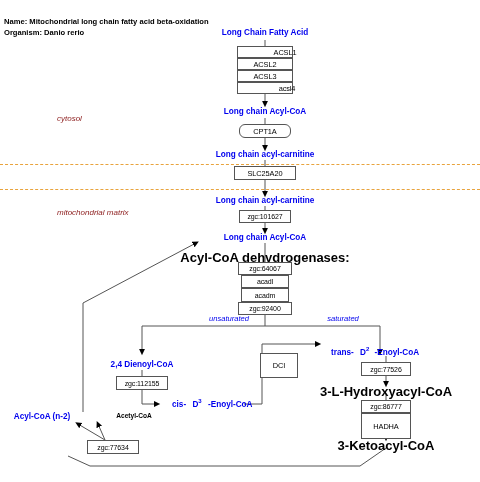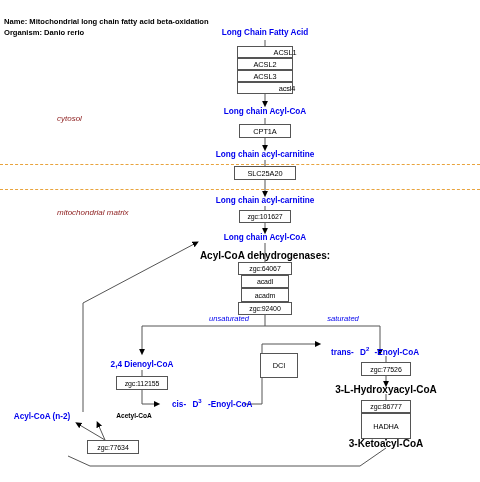--- a/index.html
+++ b/index.html
@@ -37,21 +37,21 @@
     font-size: 8.2px;
     font-weight: bold;
     color: #0000ee;
     white-space: nowrap;
     transform: translateX(-50%);
     text-align: center;
   }
   
   .plainlabel {
     position: absolute;
-    font-size: 10px;
+    font-size: 13px;
     font-weight: bold;
     color: #000000;
     white-space: nowrap;
     transform: translateX(-50%);
     text-align: center;
   }
   
   .compartment {
     position: absolute;
     font-size: 8px;
@@ -217,21 +217,21 @@
   <div class="plainlabel" style="left:134px; top:412px; font-size:6.6px;">Acetyl-CoA</div>
 
   <div class="branchlabel" style="left:185px; top:314px;margin-left:44px;">unsaturated</div>
   <div class="branchlabel" style="left:343px; top:314px;">saturated</div>
 
   <div class="genebox wide" style="left:265px; top:46px; width:56px; height:12px;padding-left:40px;">ACSL1</div>
   <div class="genebox wide" style="left:265px; top:58px; width:56px; height:12px;">ACSL2</div>
   <div class="genebox wide" style="left:265px; top:70px; width:56px; height:12px;">ACSL3</div>
   <div class="genebox wide" style="left:265px; top:82px; width:56px; height:12px;padding-left:44px;">acsl4</div>
 
-  <div class="genebox wide" style="left:265px; top:124px; width:52px; height:14px;">CPT1A</div>
+  <div class="genebox wide" style="left:265px; top:124px; width:52px; height:14px;border-radius:6px;">CPT1A</div>
 
   <div class="genebox wide" style="left:265px; top:166px; width:62px; height:14px;">SLC25A20</div>
 
   <div class="genebox" style="left:265px; top:210px; width:52px; height:13px;">zgc:101627</div>
 
   <div class="genebox" style="left:265px; top:262px; width:54px; height:13px;">zgc:64067</div>
   <div class="genebox" style="left:265px; top:275px; width:48px; height:13px;">acadl</div>
   <div class="genebox" style="left:265px; top:288px; width:48px; height:14px;">acadm</div>
   <div class="genebox" style="left:265px; top:302px; width:54px; height:13px;">zgc:92400</div>
 

